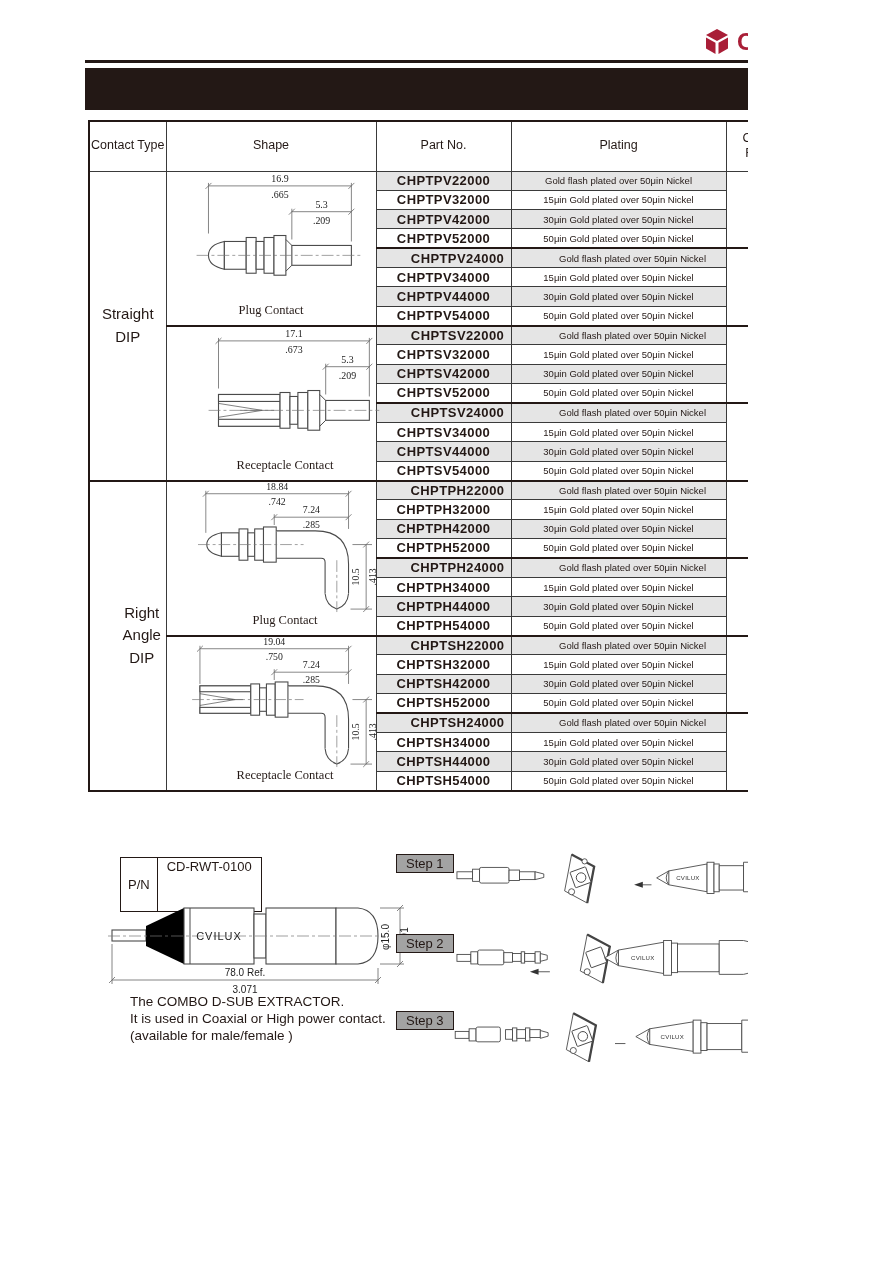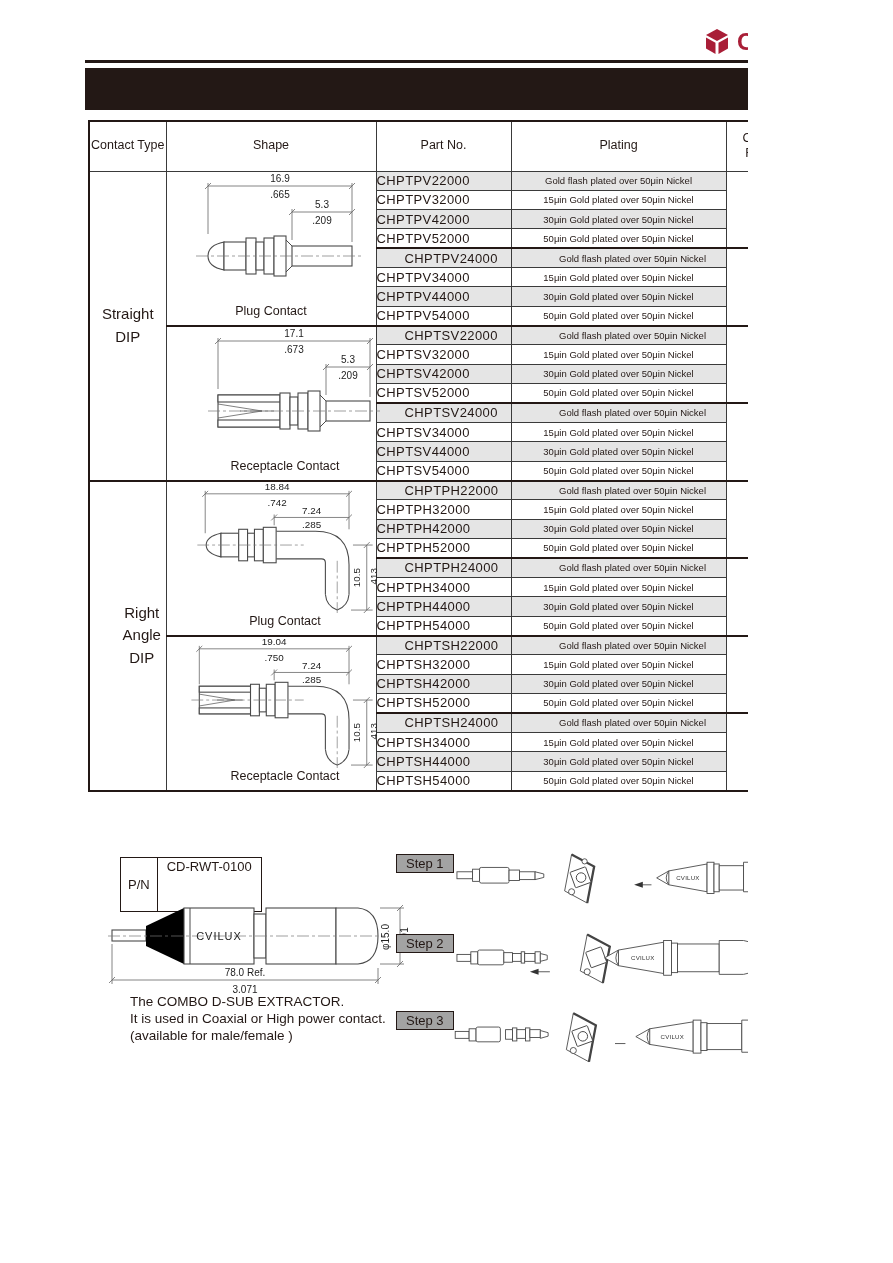--- a/index.html
+++ b/index.html
@@ -19,27 +19,27 @@
 
   
   .tbl{position:absolute;left:88px;top:120px;border-collapse:collapse;table-layout:fixed;width:712px;
        border:2px solid #231815;}
   .tbl th,.tbl td{border:1px solid #3a3a3a;padding:0;}
   .tbl thead tr{height:50px;margin-left:32px;}
   .tbl thead th{font-weight:normal;font-size:12.5px;text-align:center;line-height:1.25;}
   .tbl tbody tr{height:19.3px;}
   td.ct{font-size:15px;text-align:center;line-height:1.5;}
   td.sh{vertical-align:bottom;}
-  td.pn{font-size:13px;letter-spacing:.4px;white-space:nowrap;}
+  td.pn{font-size:13px;text-align:center;letter-spacing:.4px;white-space:nowrap;font-weight:bold;}
   td.pl{font-size:9.5px;text-align:center;white-space:nowrap;}
   td.cr{font-size:13.5px;text-align:center;margin-left:30px;}
   .shade{background:#E5E5E5;}
   tr.gt td{border-top:2px solid #231815;padding-left:28px;}
 
-  .shape-box{display:flex;flex-direction:column;align-items:center;justify-content:flex-end;height:153px;}
+  .shape-box{display:flex;flex-direction:column;align-items:center;justify-content:flex-end;height:153px;font-family:Liberation Serif, serif;}
   .shape-label{font-size:12.5px;text-align:center;margin:0 0 7px 0;}
 
   
   .dim line{stroke:#666;stroke-width:.8;fill:none;}
   .dim text{font-size:10px;text-anchor:middle;fill:#222;}
   .part rect,.part path{fill:#fff;stroke:#4a4a4a;stroke-width:1.1;}
   .part line{stroke:#4a4a4a;stroke-width:1;fill:none;}
   .thin{stroke-width:.7 !important;}
   .cl{stroke:#777;stroke-width:.7;stroke-dasharray:12 3 3 3;fill:none;}
 

